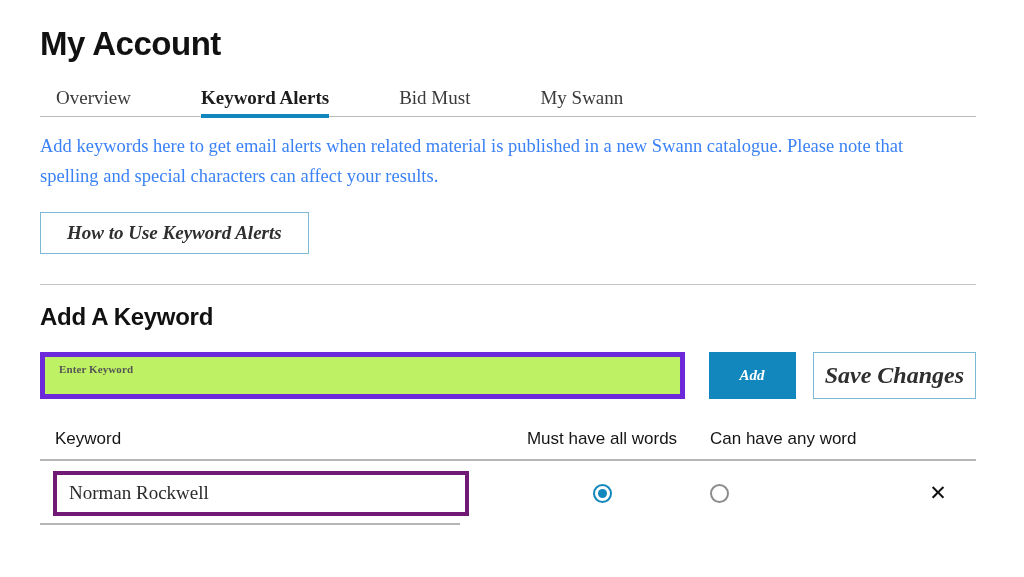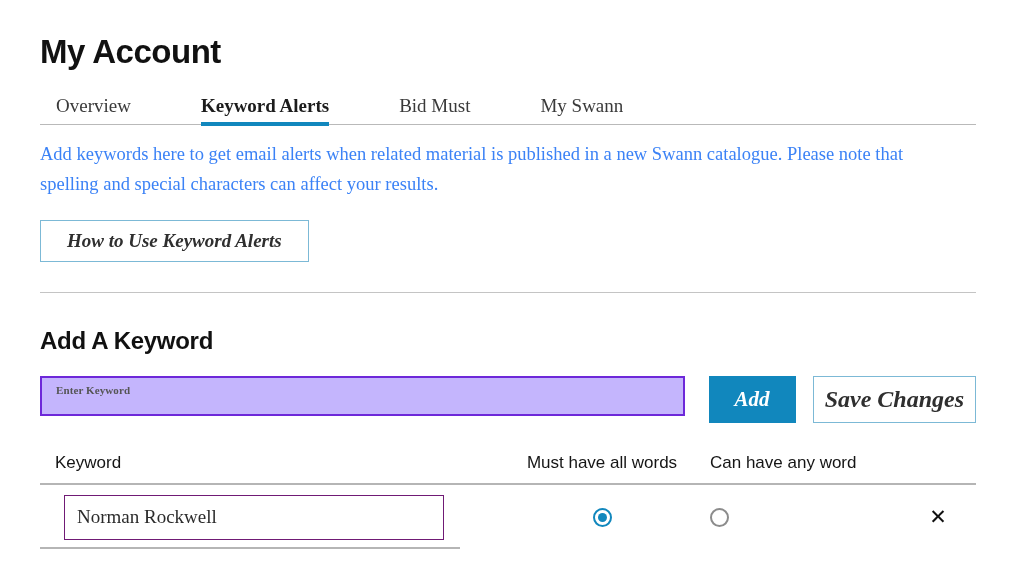--- a/index.html
+++ b/index.html
@@ -19,21 +19,21 @@
   .page {
     position: relative;
     width: 1024px;
     height: 577px;
     box-sizing: border-box;
   }
 
   .content {
     position: absolute;
     left: 40px;
-    top: 12px;
+    top: 4px;
     width: 936px;
   }
 
   
   .page-title {
     font-family: "Liberation Sans", "DejaVu Sans", sans-serif;
     font-weight: bold;
     font-size: 33px;
     line-height: 1;
     color: #111111;
@@ -118,38 +118,38 @@
     width: 936px;
   }
 
   
   .section-title {
     font-family: "Liberation Sans", "DejaVu Sans", sans-serif;
     font-weight: bold;
     font-size: 24px;
     color: #111111;
     letter-spacing: -0.3px;
-    margin: 36px 0 0 0;
+    margin: 20px 0 0 0;
     line-height: 1;
   }
 
   
   .form-row {
     margin-top: 23px;
     display: flex;
     align-items: flex-start;
   }
 
   .keyword-input-wrap {
     position: relative;
     width: 651px;
-    height: 40px;
-    box-sizing: border-box;
-    border: 2px solid #6d28d9;
-    background: #c4b5fd;
+    height: 47px;
+    box-sizing: border-box;
+    border: 5px solid #6d28d9;
+    background: #bef264;
   }
   .keyword-input {
     position: absolute;
     left: 0; top: 0;
     width: 100%;
     height: 100%;
     box-sizing: border-box;
     border: 0;
     outline: none;
     background: transparent;
@@ -174,21 +174,21 @@
     margin-left: 24px;
     width: 88px;
     height: 47px;
     box-sizing: border-box;
     border: 0;
     background: #1187bd;
     color: #ffffff;
     font-family: "Liberation Serif", "DejaVu Serif", serif;
     font-style: italic;
     font-weight: bold;
-    font-size: 21px;
+    font-size: 15px;
     cursor: pointer;
     line-height: 45px;
     text-align: center;
     padding: 0;
   }
 
   .save-btn {
     margin-left: 17px;
     width: 165px;
     height: 47px;
@@ -237,30 +237,30 @@
     content: "";
     position: absolute;
     left: 0;
     bottom: 0;
     width: 420px;
     height: 2px;
     background: #b5b5b5;
   }
 
   .row-keyword-input {
-    width: 380px;
+    width: 416px;
     height: 45px;
     box-sizing: border-box;
-    border: 1px solid #701a75;
+    border: 4px solid #701a75;
     background: #ffffff;
     font-family: "Liberation Serif", "DejaVu Serif", serif;
     font-size: 19px;
     color: #2b2b2b;
     padding: 0 12px;
-    margin-left: 24px;
+    margin-left: 13px;
     outline: none;
   }
 
   .radio {
     display: inline-block;
     width: 19px;
     height: 19px;
     box-sizing: border-box;
     border-radius: 50%;
     border: 2px solid #8c8c8c;

